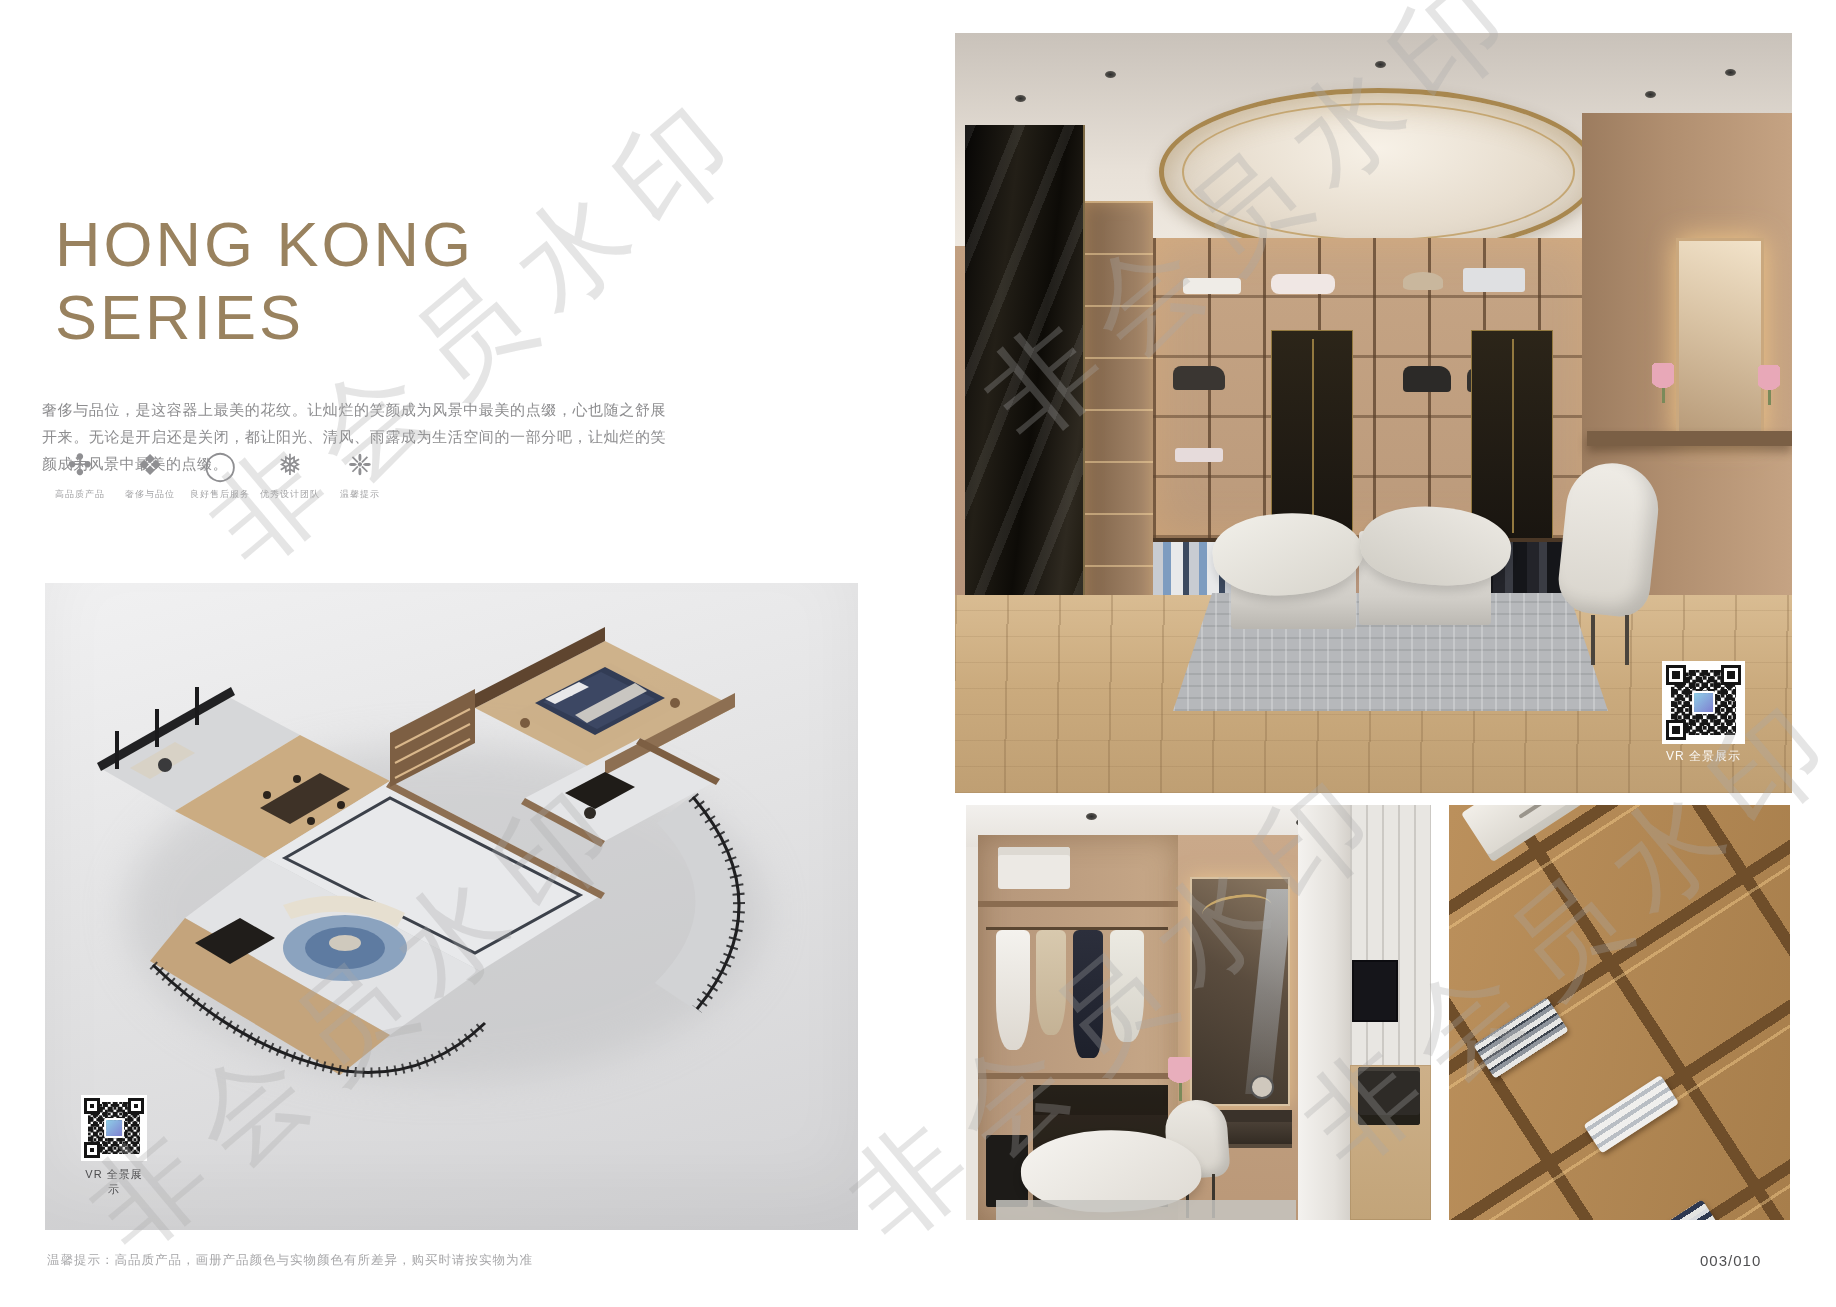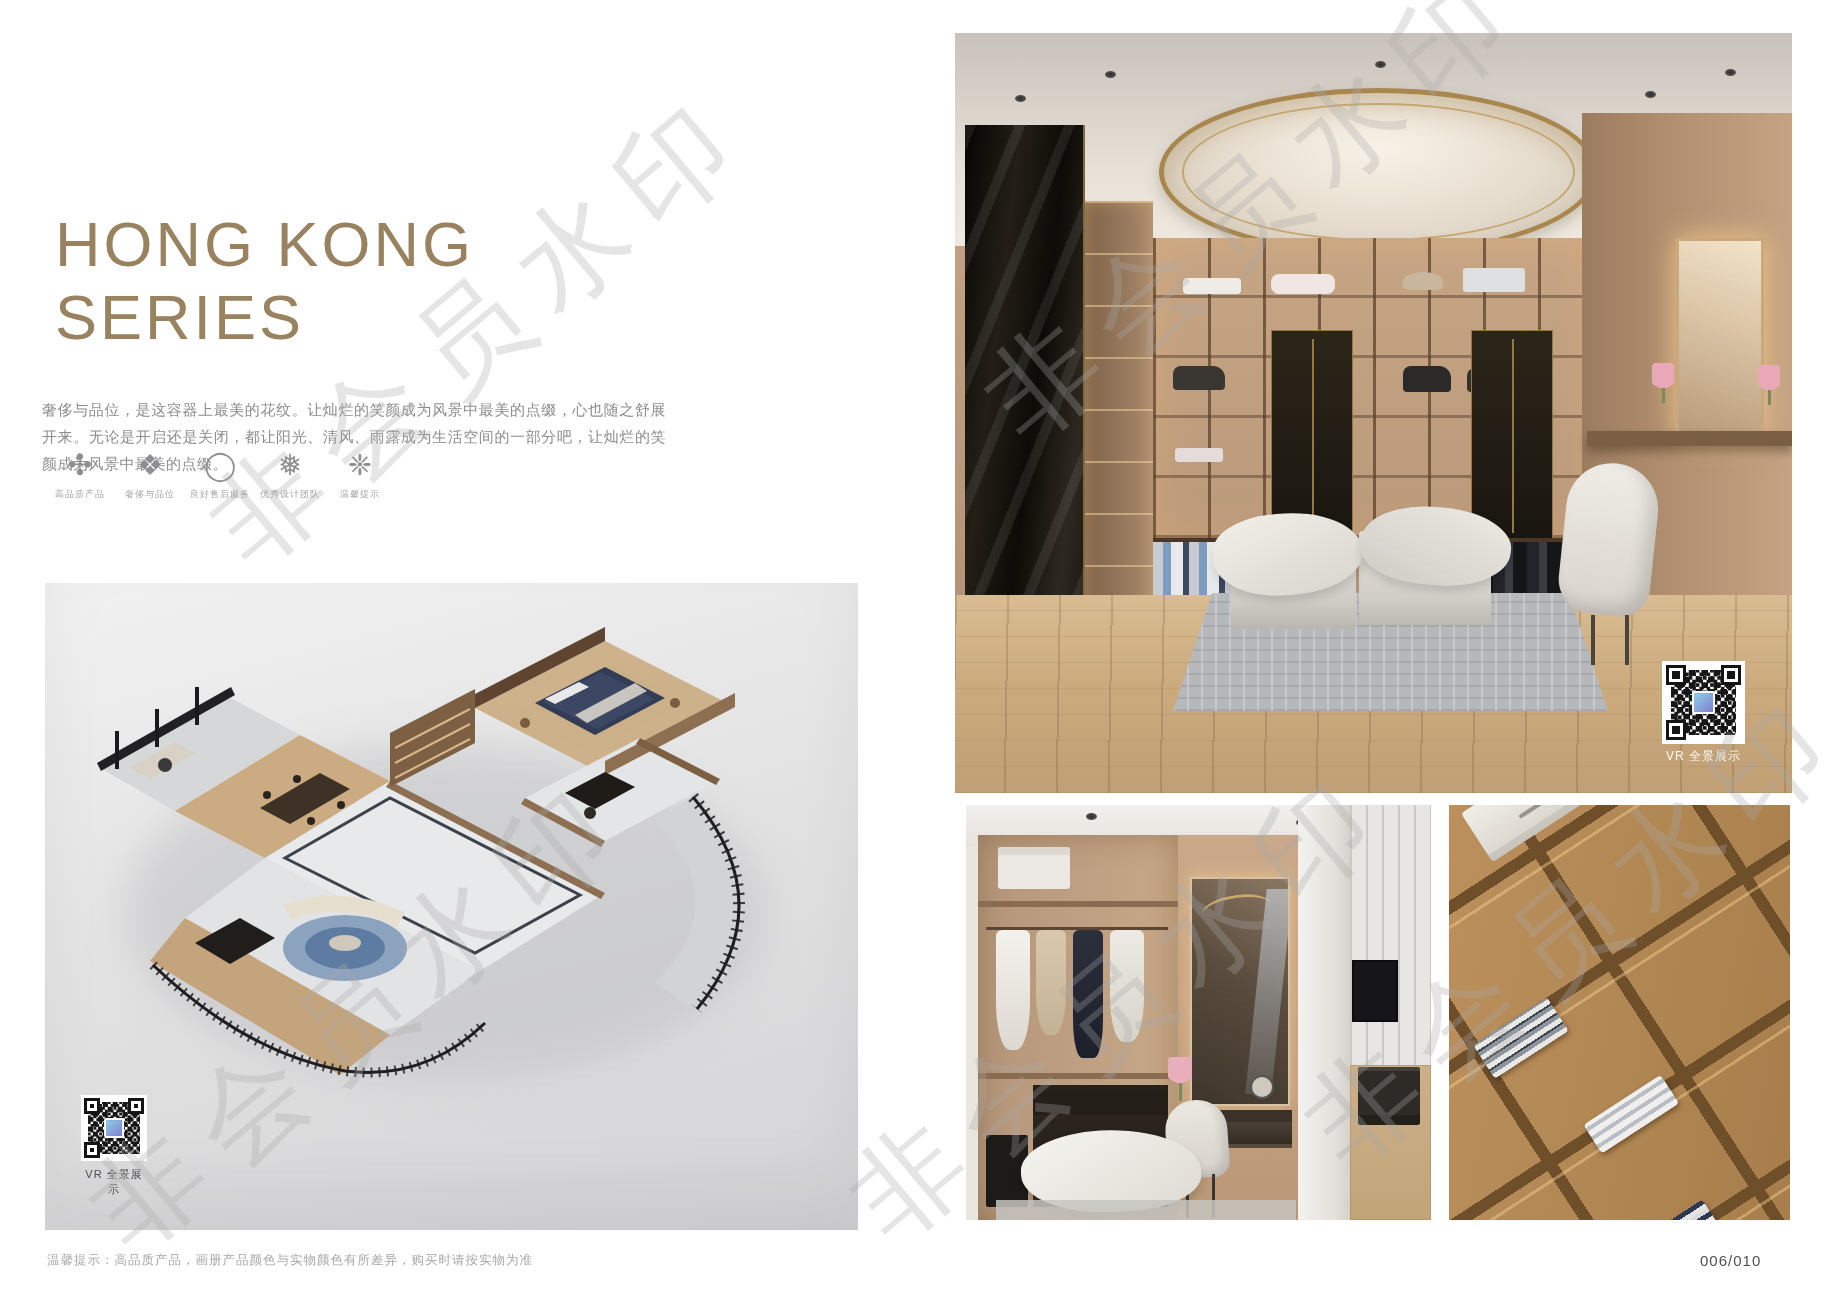--- a/index.html
+++ b/index.html
@@ -257,21 +257,21 @@
         <div class="f tl"></div>
         <div class="f tr"></div>
         <div class="f bl"></div>
         <div class="logo"></div>
       </div>
       <div class="vr-dark">VR 全景展示</div>
     </div>
   </figure>
 
   <p class="footnote">温馨提示：高品质产品，画册产品颜色与实物颜色有所差异，购买时请按实物为准</p>
-  <p class="pagenum">006/010</p>
+  <p class="pagenum">003/010</p>
 
   <figure class="photo" id="photo-main" style="margin:0">
     <div class="pm-ceiling"></div>
     <div class="pm-dome"></div>
     <span class="spot" style="left:60px;top:62px;"></span>
     <span class="spot" style="left:150px;top:38px;"></span>
     <span class="spot" style="left:420px;top:28px;"></span>
     <span class="spot" style="left:690px;top:58px;"></span>
     <span class="spot" style="left:770px;top:36px;"></span>
     <div class="pm-wallband"></div>

